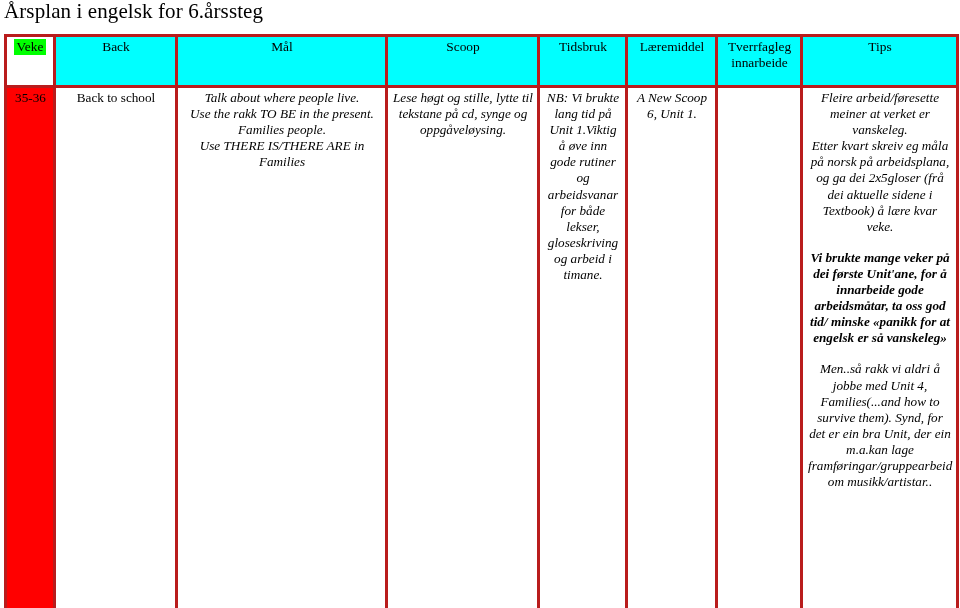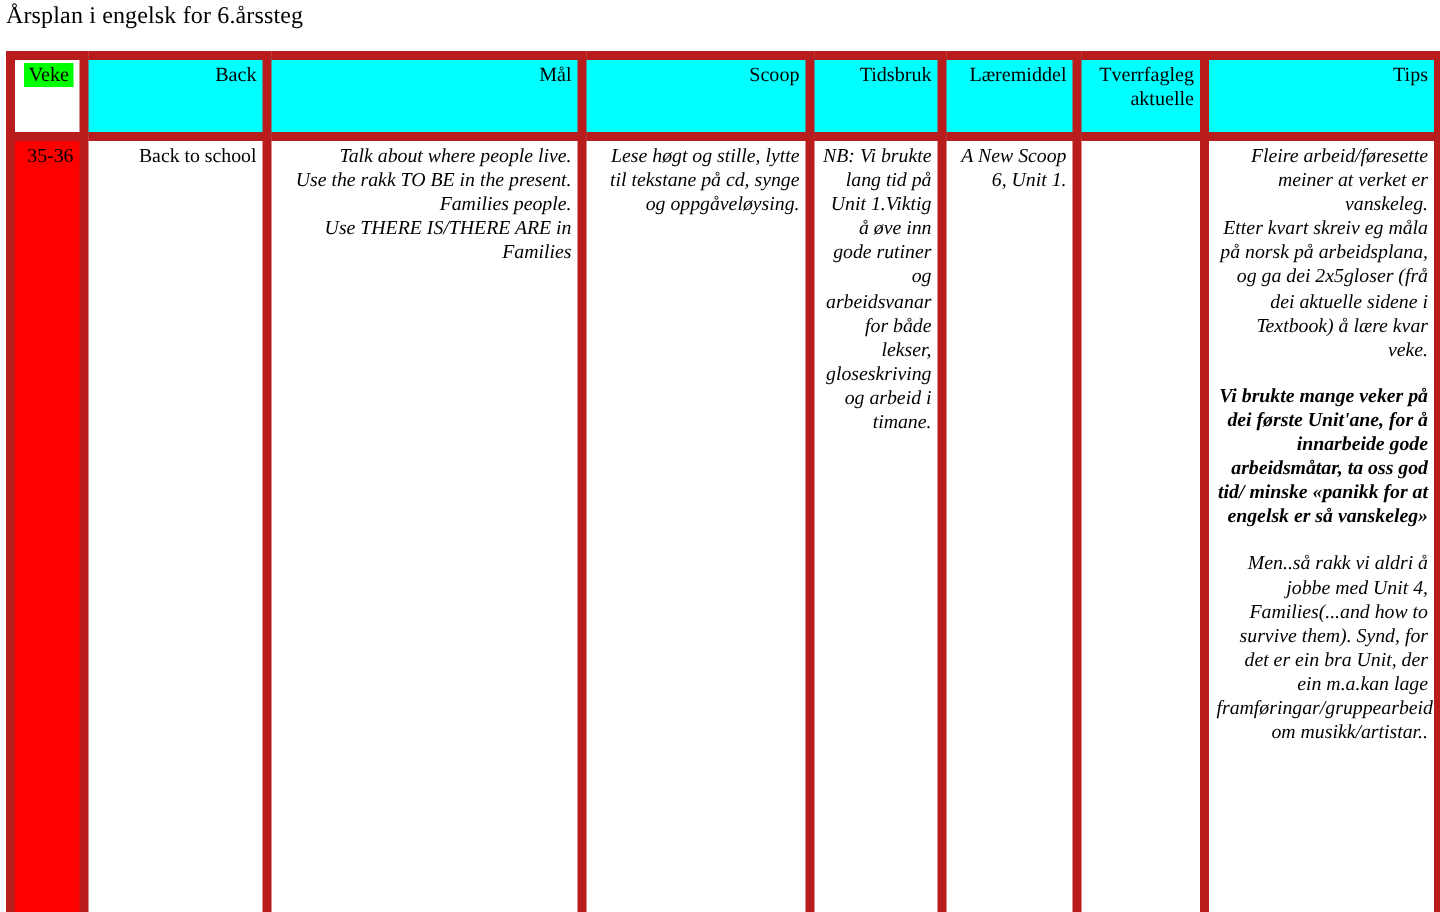--- a/index.html
+++ b/index.html
@@ -17,40 +17,40 @@
   .page {
     position: relative;
     width: 960px;
     height: 608px;
     box-sizing: border-box;
   }
   .doc-title {
     position: absolute;
     left: 4px;
     top: 1px;
-    font-size: 16px;
+    font-size: 21px;
     line-height: 20px;
     letter-spacing: 0.1px;
     white-space: nowrap;
     text-align: right;
   }
   table.plan {
     position: absolute;
     left: 4px;
     top: 34px;
     width: 952px;
     border-collapse: collapse;
     table-layout: fixed;
   }
   table.plan td, table.plan th {
-    border: 6px solid #b91c1c;
+    border: 3px solid #b91c1c;
     vertical-align: top;
     padding: 2px 4px 2px 5px;
     font-weight: normal;
-    text-align: right;
+    text-align: center;
     font-size: 13.2px;
     line-height: 16.1px;
   }
   
   tr.head td {
     height: 44px;
     vertical-align: top;
     background: #00ffff;
     font-size: 13.4px;
   }
@@ -109,21 +109,21 @@
       <col style="width:156px">
     </colgroup>
     <tbody>
       <tr class="head">
         <td class="veke-head"><span class="veke-hl">Veke</span></td>
         <td>Back</td>
         <td>Mål</td>
         <td>Scoop</td>
         <td>Tidsbruk</td>
         <td>Læremiddel</td>
-        <td>Tverrfagleg aktuelle</td>
+        <td>Tverrfagleg innarbeide</td>
         <td>Tips</td>
       </tr>
 
       <tr class="body">
         <td class="veke-cell">35-36</td>
         <td class="emne-cell">Back to school</td>
         <td class="mal-cell">
           <span class="ln">Talk about where people live.</span>
           <span class="ln">Use the rakk TO BE in the present.</span>
           <span class="ln">Families people.</span>

